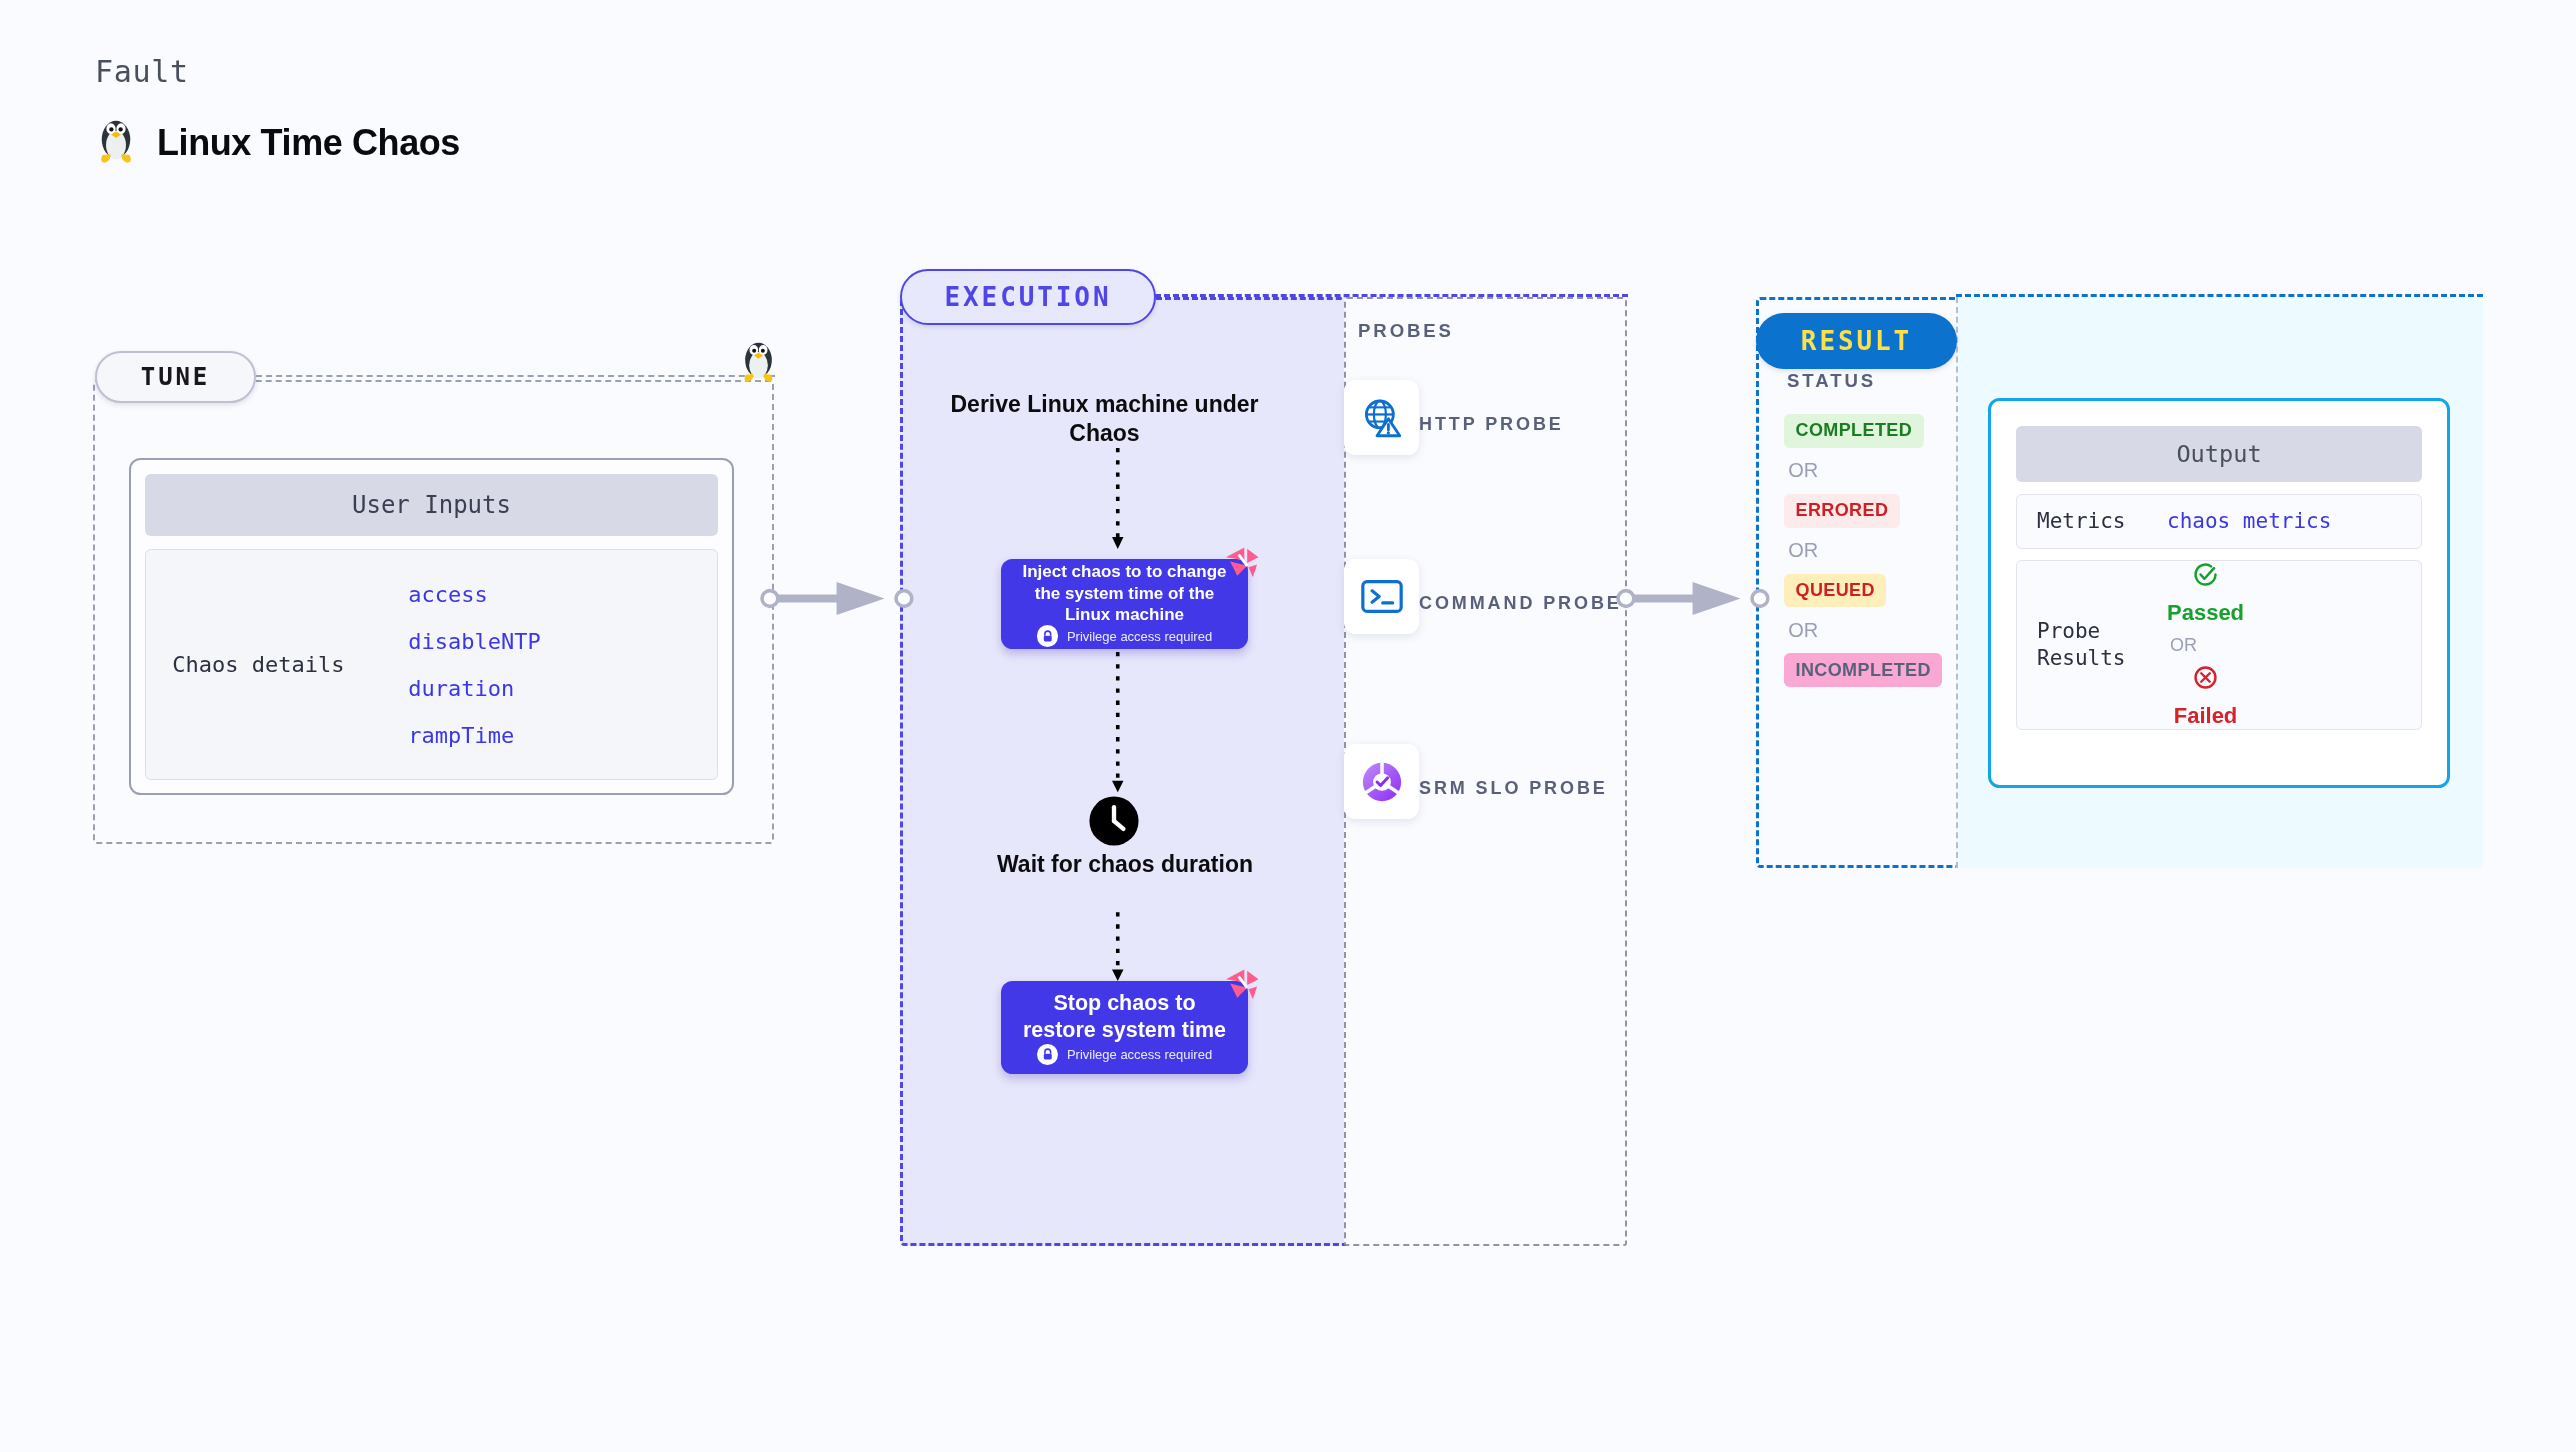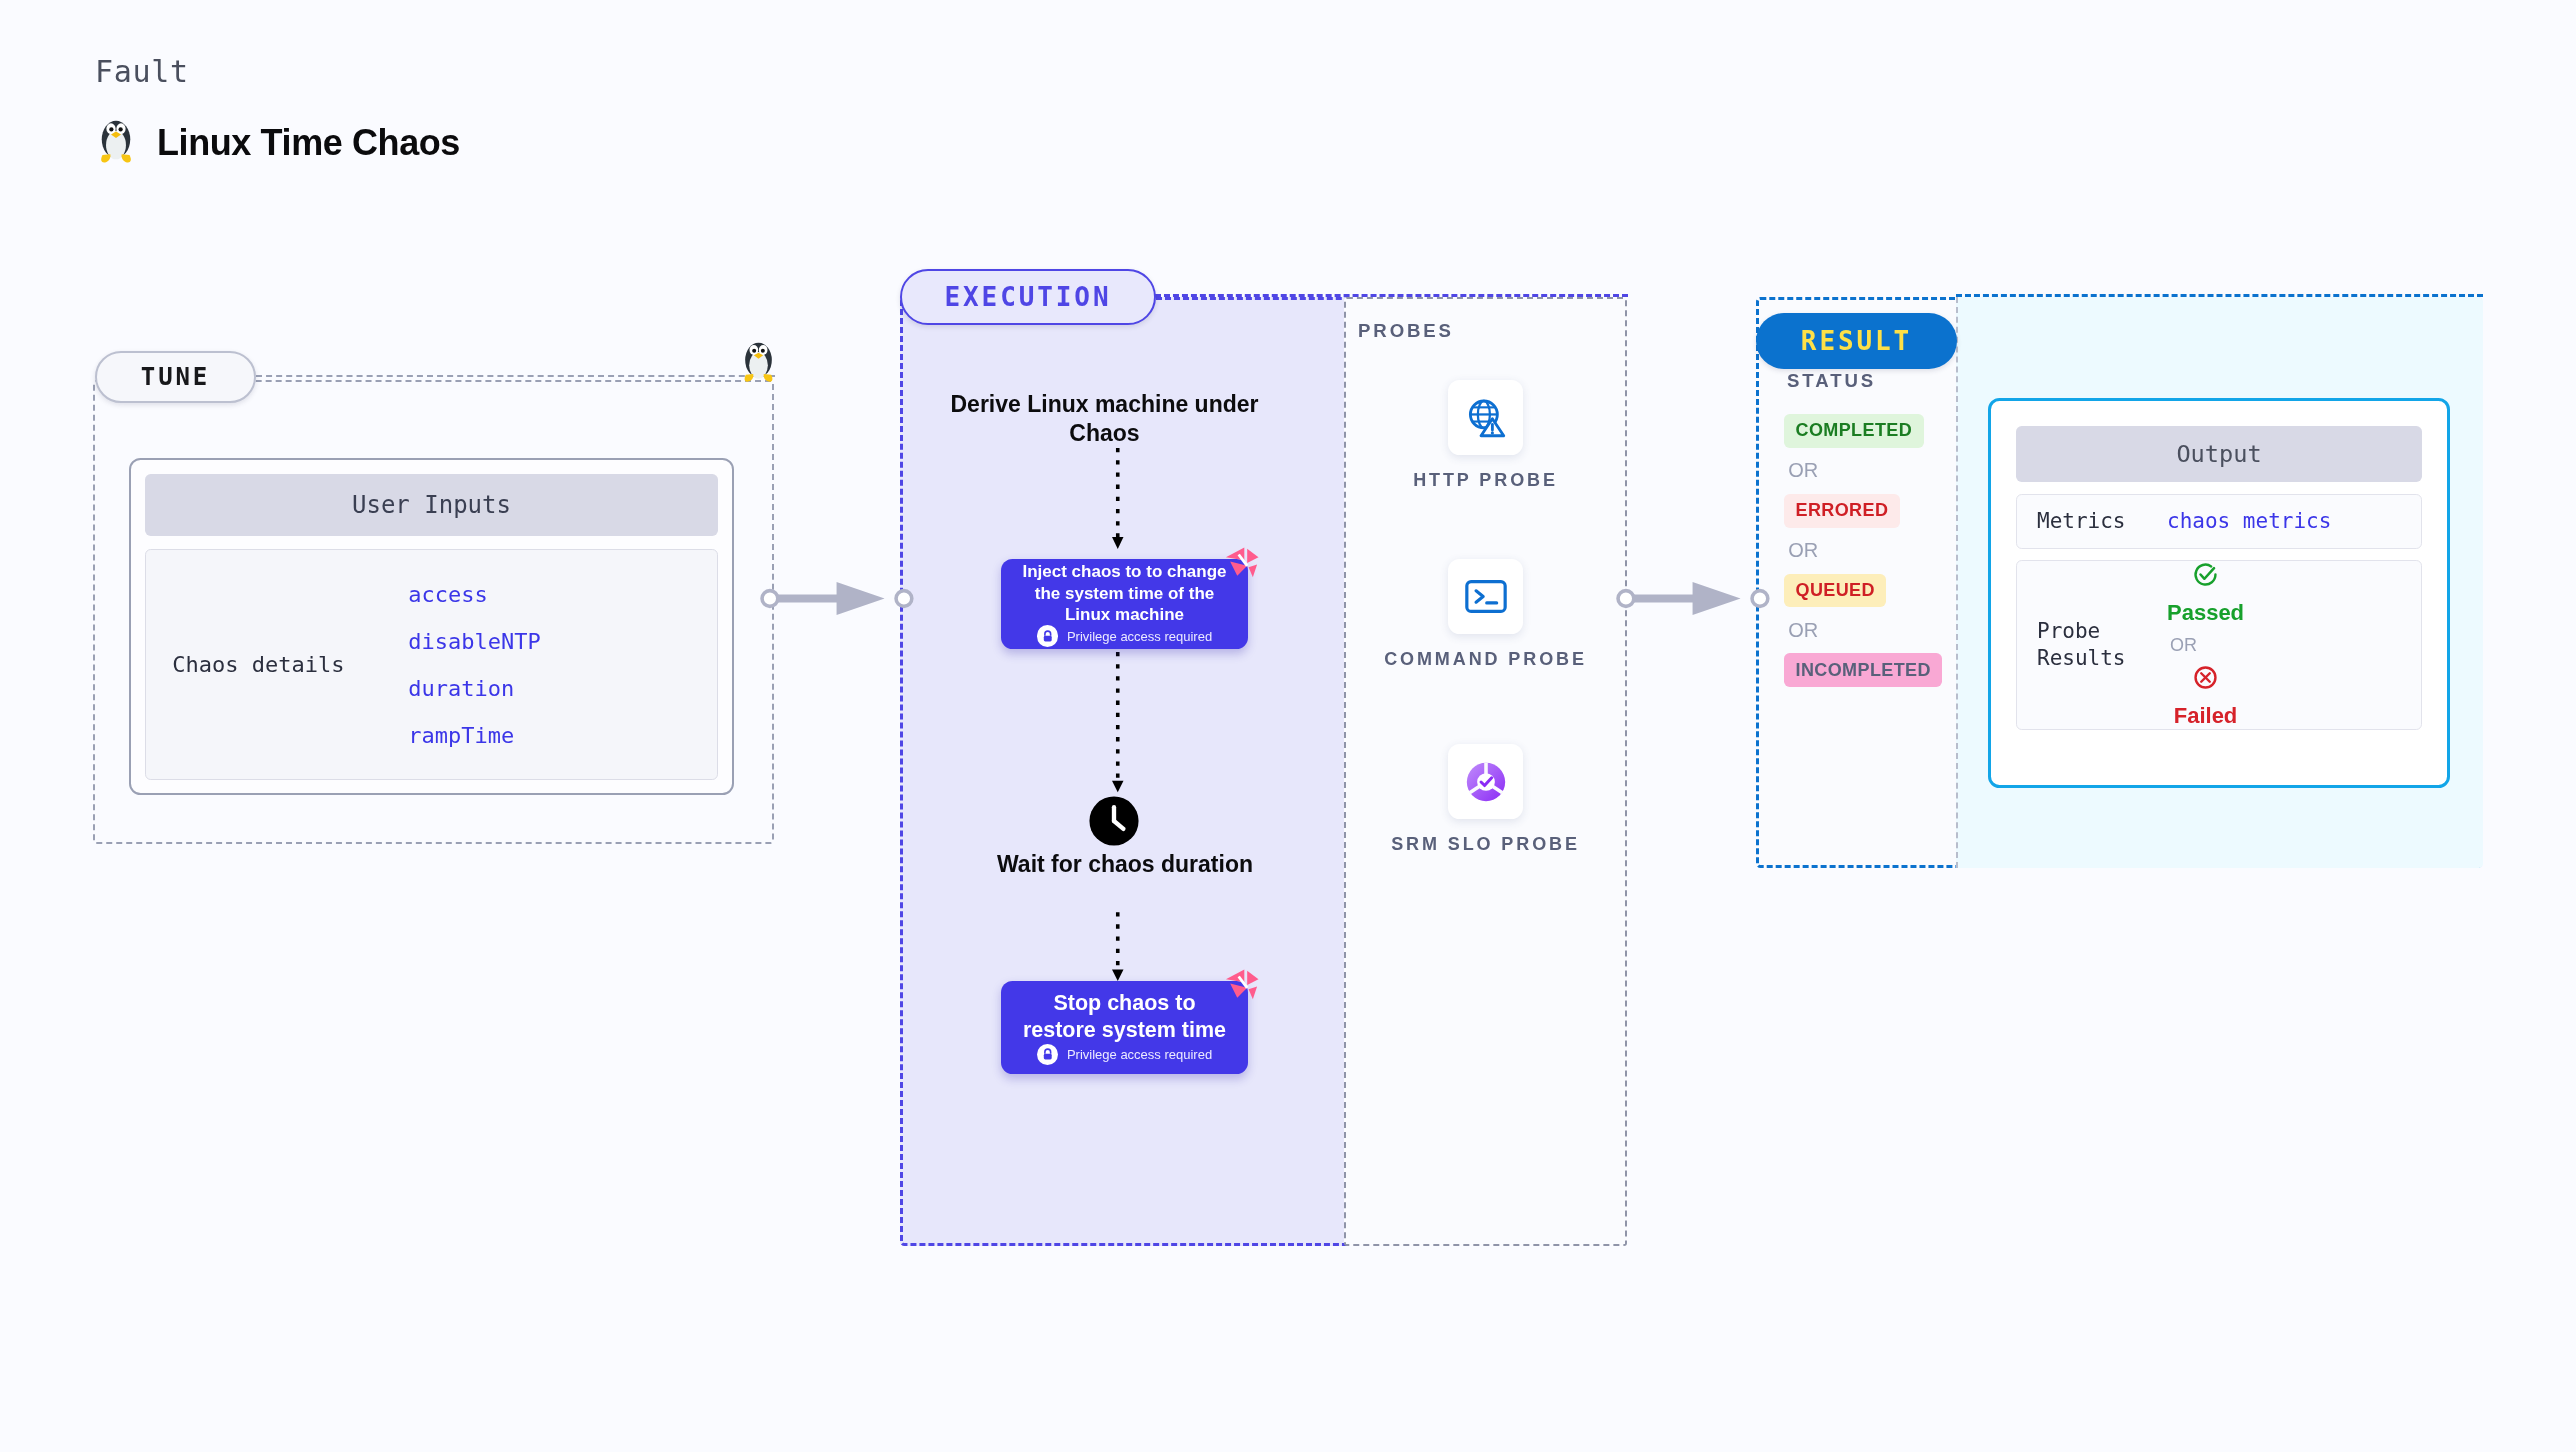--- a/index.html
+++ b/index.html
@@ -149,21 +149,21 @@
   .wait-label {
     position: absolute; left: 989px; top: 850px; width: 272px; text-align: center;
     font-size: 23px; font-weight: bold; color: #0c0c0e; line-height: 1.24; z-index: 3;
   }
 
   
   .probes-title {
     position: absolute; left: 1358px; top: 320px;
     font-size: 18.6px; font-weight: bold; color: #59607a; letter-spacing: 2.9px;
   }
-  .probe-item { position: absolute; width: 283px; display: flex; flex-direction: column; align-items: center; }
+  .probe-item { position: absolute; width: 283px; display: flex; flex-direction: row; align-items: center; }
   .probe-icon-box {
     width: 75px; height: 75px; background: #ffffff; border-radius: 11.5px;
     box-shadow: 0 2.9px 8.6px rgba(60,70,120,.12);
     display: flex; align-items: center; justify-content: center;
   }
   .probe-label {
     margin-top: 14.3px; text-align: center; font-size: 18px; font-weight: bold;
     color: #59607a; letter-spacing: 2.9px; line-height: 1.3;
   }
   .probe-1 { left: 1344px; top: 380px; }

